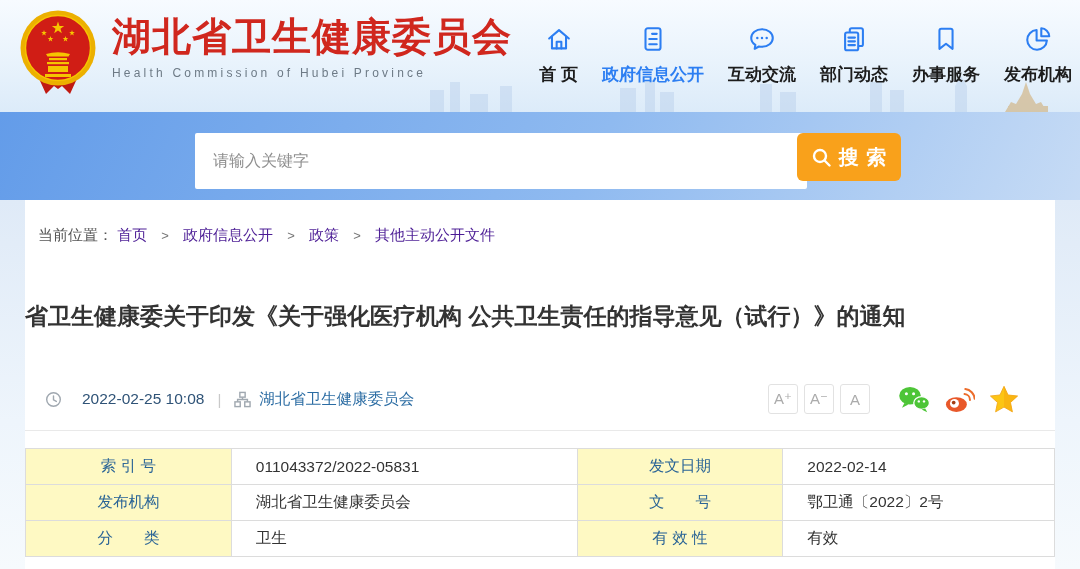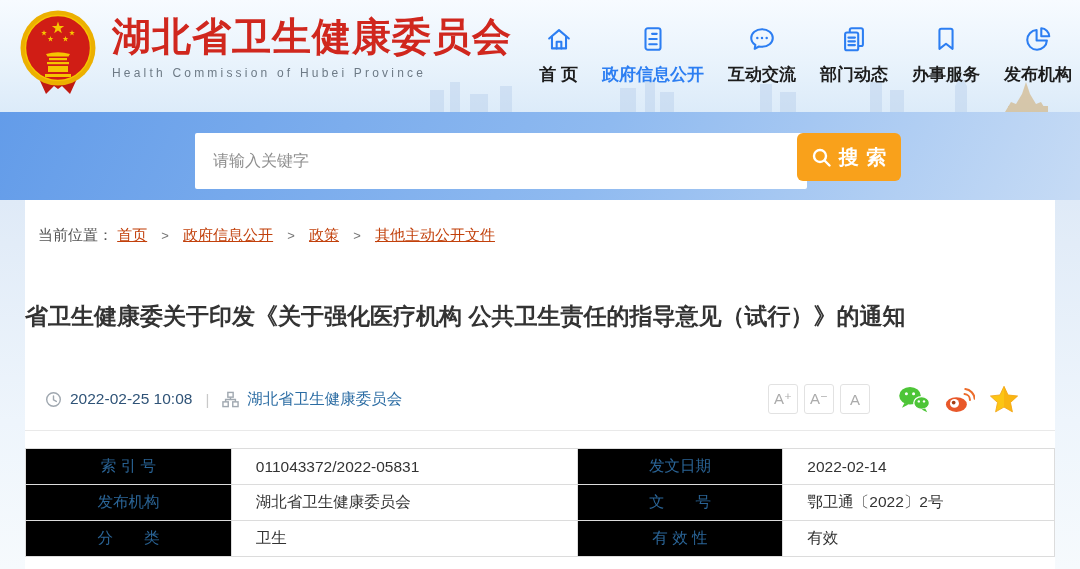--- a/index.html
+++ b/index.html
@@ -35,44 +35,44 @@
   .search-btn{position:absolute;left:797px;top:21px;width:104px;height:48px;border:none;cursor:pointer;
     background:var(--search-orange);color:#fff;border-radius:6px;display:flex;align-items:center;
     justify-content:center;gap:8px;font-size:20px;font-weight:bold;letter-spacing:1px;
     font-family:"Liberation Sans","DejaVu Sans",sans-serif;}
 
   
   .lower{height:369px;background:linear-gradient(180deg,#dfeaf7 0%,#eef5fc 60%,#f6fafd 100%);}
   .panel{width:1030px;height:100%;margin:0 auto;background:#fff;}
 
   .breadcrumb{padding:26px 0 0 13px;font-size:15px;color:#555;}
-  .breadcrumb .crumb{color:#c2410c;cursor:pointer;text-decoration:underline;}
+  .breadcrumb .crumb{color:#4c1d95;cursor:pointer;}
   .breadcrumb .sep{color:#777;margin:0 10px;font-size:13px;}
   .breadcrumb .prefix{color:#555;}
 
   .article-title{margin-top:56px;text-align:left;font-size:23px;font-weight:bold;color:#333;}
 
   .meta{margin-top:52px;display:flex;align-items:center;padding:0 36px 0 20px;}
   .meta-left{display:flex;align-items:center;}
-  .meta-time{color:var(--time-blue);font-size:15.5px;margin-left:8px;}
+  .meta-time{color:var(--time-blue);font-size:15.5px;margin-left:20px;}
   .meta-sep{color:#c9c9c9;margin:0 13px;font-size:15px;}
   .meta-source{color:var(--link-blue);font-size:15.5px;margin-left:8px;cursor:pointer;}
   .meta-right{margin-left:auto;display:flex;align-items:center;}
   .font-btns{display:flex;gap:6px;}
   .font-btn{width:30px;height:30px;border:1px solid #e2e2e2;border-radius:3px;background:#fff;
     color:#ababab;font-size:15px;display:flex;align-items:center;justify-content:center;cursor:pointer;
     font-family:"Liberation Sans","DejaVu Sans",sans-serif;}
   .share{display:flex;align-items:center;gap:14px;margin-left:28px;}
   .share span{display:flex;cursor:pointer;}
 
   .divider{margin-top:16px;border-top:1px solid #e9e9e9;}
 
   .info-table{width:100%;margin-top:17px;border-collapse:collapse;font-size:15.5px;table-layout:fixed;}
   .info-table td{border:1px solid #dcdcdc;height:36px;}
-  .info-table td.lbl{background:#000000;color:var(--table-label-blue);text-align:center;}
+  .info-table td.lbl{background:#fef9c3;color:var(--table-label-blue);text-align:center;}
   .info-table td.val{color:#333;padding-left:24px;background:#fff;}
   .w1{width:20%;} .w2{width:33.6%;} .w3{width:20%;} .w4{width:26.4%;}
 </style>
 </head>
 <body>
 
 <div class="viewport">
 
   <div class="header">
     <svg class="skyline" viewBox="0 0 1080 40" preserveAspectRatio="none">

